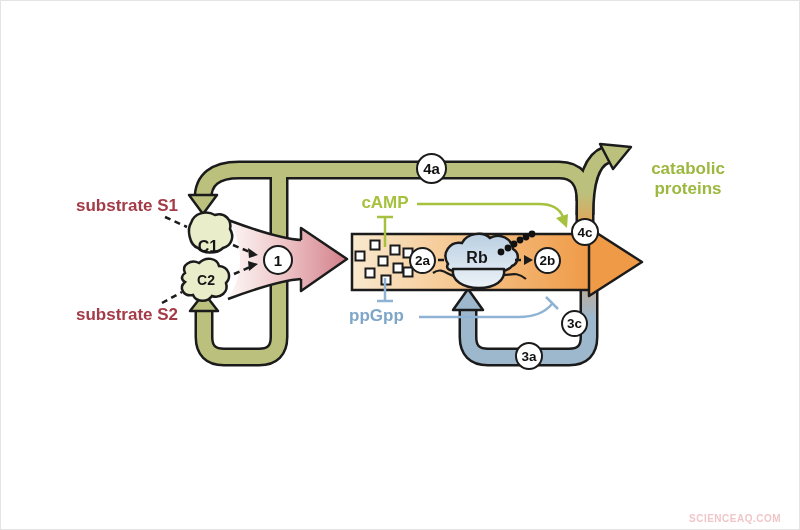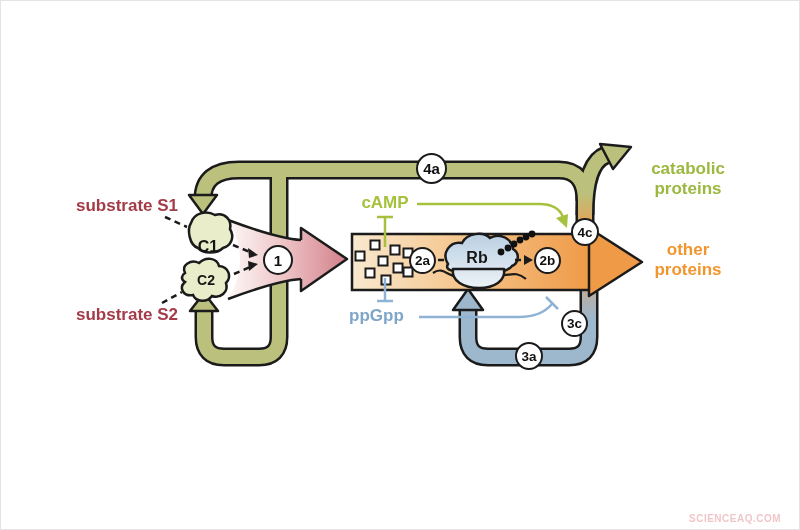--- a/index.html
+++ b/index.html
@@ -156,21 +156,20 @@
     <path d="M 418 316 L 518 316 Q 540 316 551 303" stroke="#8fb3d4" stroke-width="2.5" fill="none"></path>
     <path d="M 545 296 L 557 308" stroke="#8fb3d4" stroke-width="2.5" fill="none"></path>
   </g>
 </svg>
 
 <div class="lbl red" style="left:75px;top:195px;">substrate S1</div>
 <div class="lbl red" style="left:75px;top:304px;">substrate S2</div>
 <div class="lbl campc" style="left:354px;top:192px;width:60px;text-align:center;">cAMP</div>
 <div class="lbl ppgc" style="left:348px;top:305px;width:72px;text-align:left;">ppGpp</div>
 <div class="lbl olv wrap" style="left:640px;top:158px;width:94px;">catabolic proteins</div>
-<div class="lbl org wrap" style="left:650px;top:239px;width:74px;">other proteins</div>
 
 <div class="blob-lbl" style="left:193px;top:224px;width:28px;font-size:16px;margin-top:13px;">C1</div>
 <div class="blob-lbl" style="left:191px;top:271px;width:28px;font-size:14px;">C2</div>
 <div class="blob-lbl" style="left:460px;top:248px;width:32px;font-size:16px;">Rb</div>
 
 <div class="node" style="left:262px;top:244px;width:30px;height:30px;font-size:15px;">
       <span>1</span>
     </div>
 <div class="node" style="left:408px;top:246px;width:27px;height:27px;">
       <span>2a</span>

